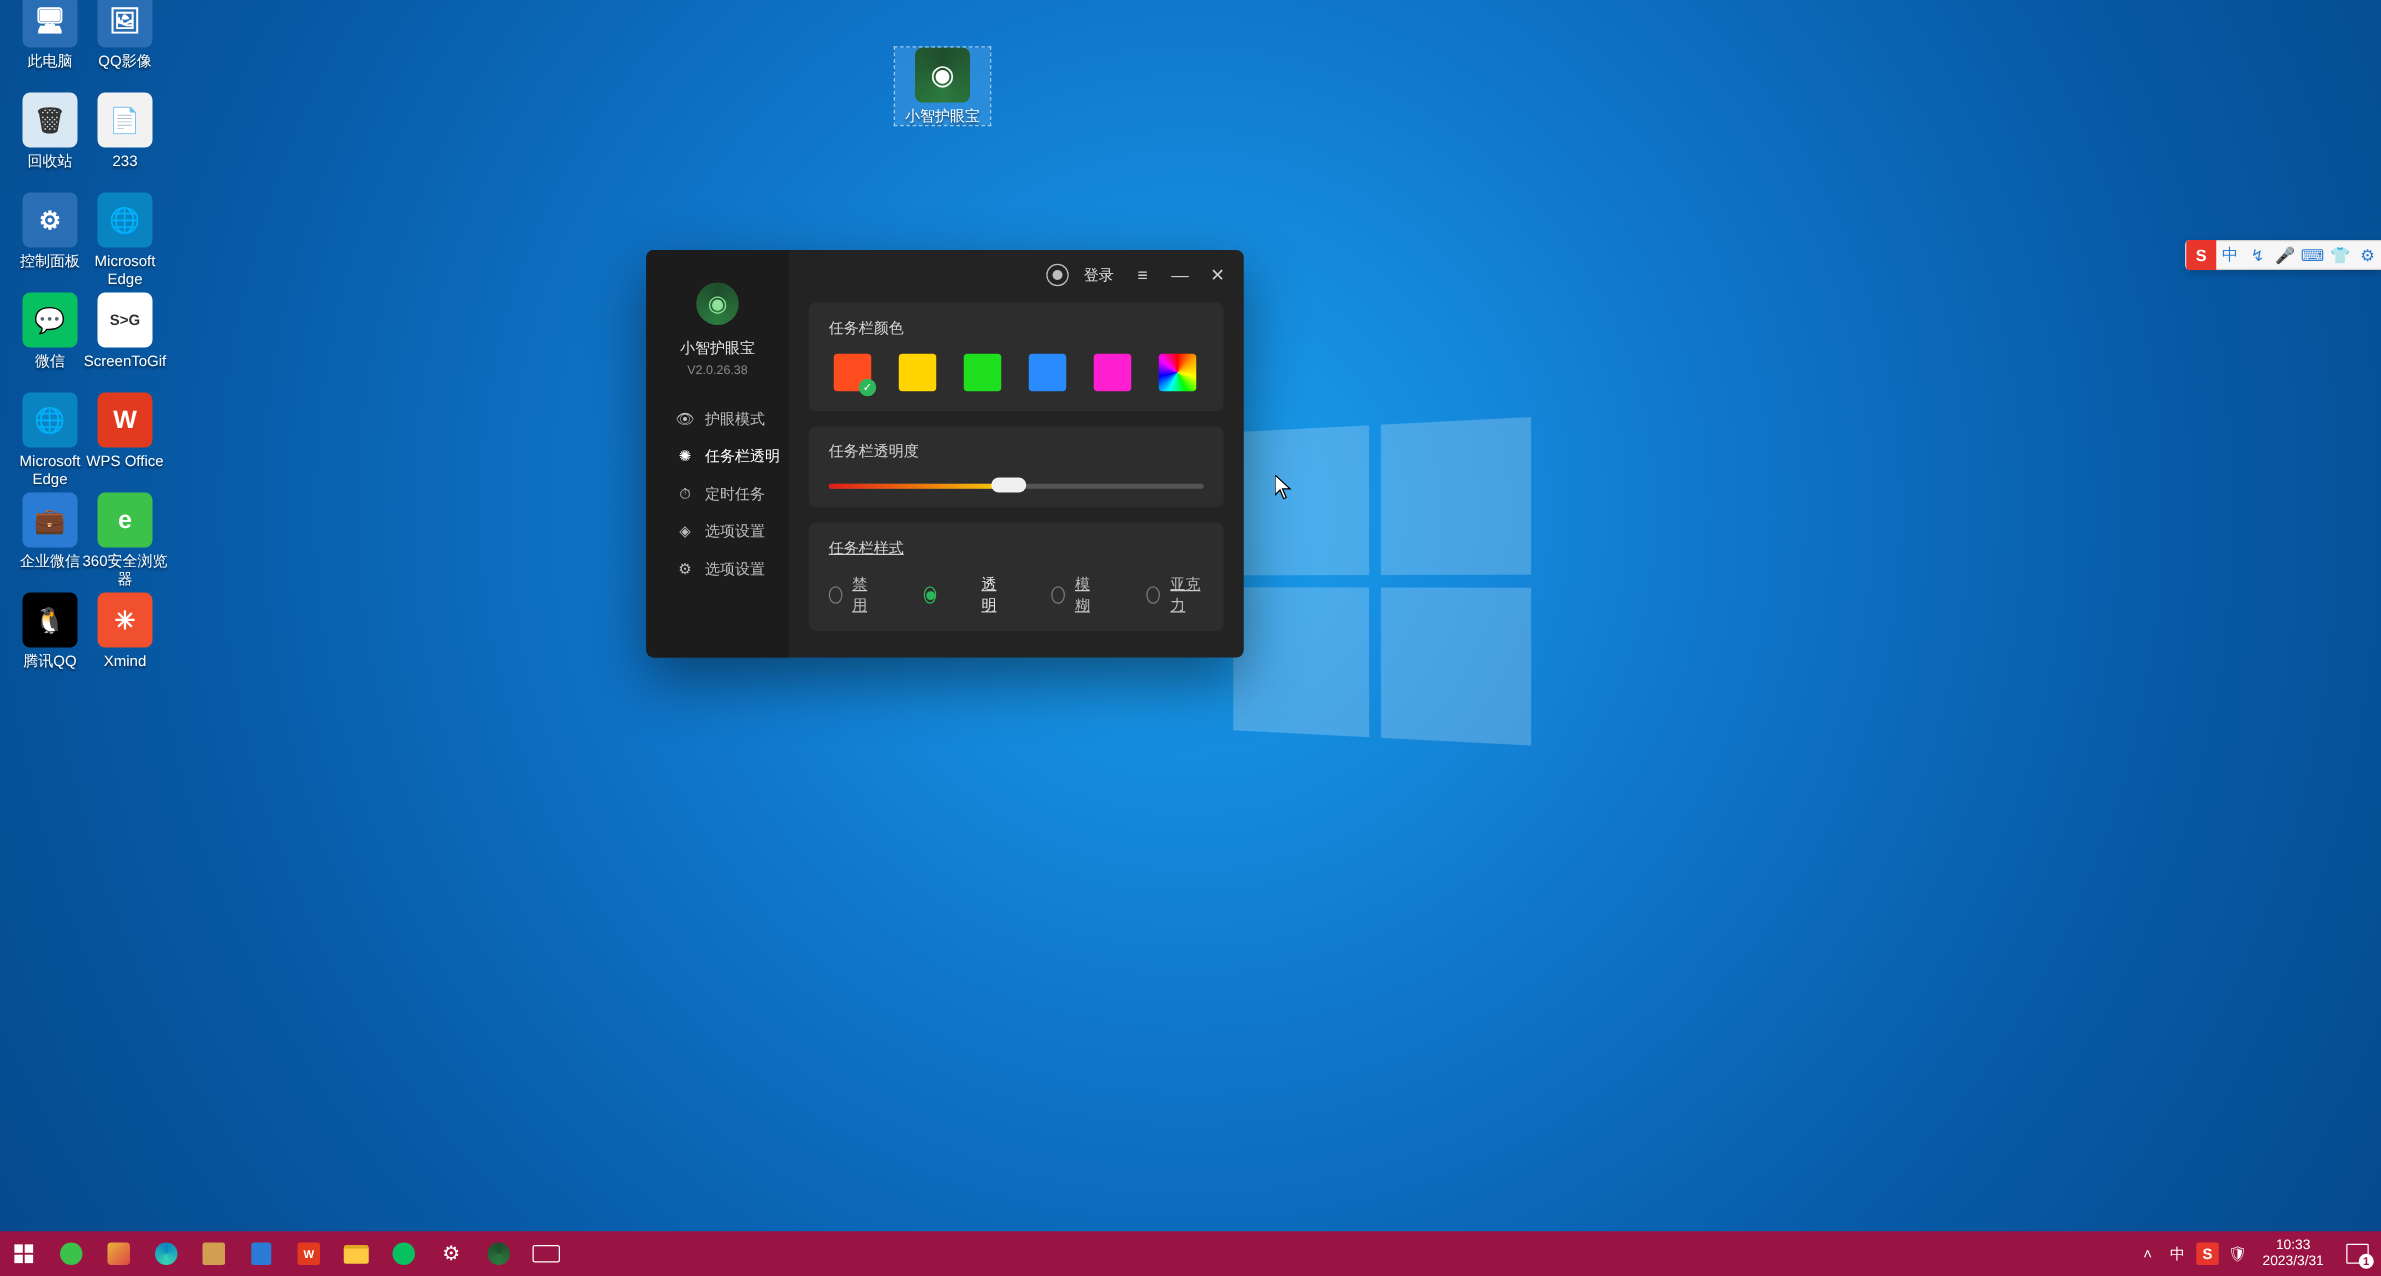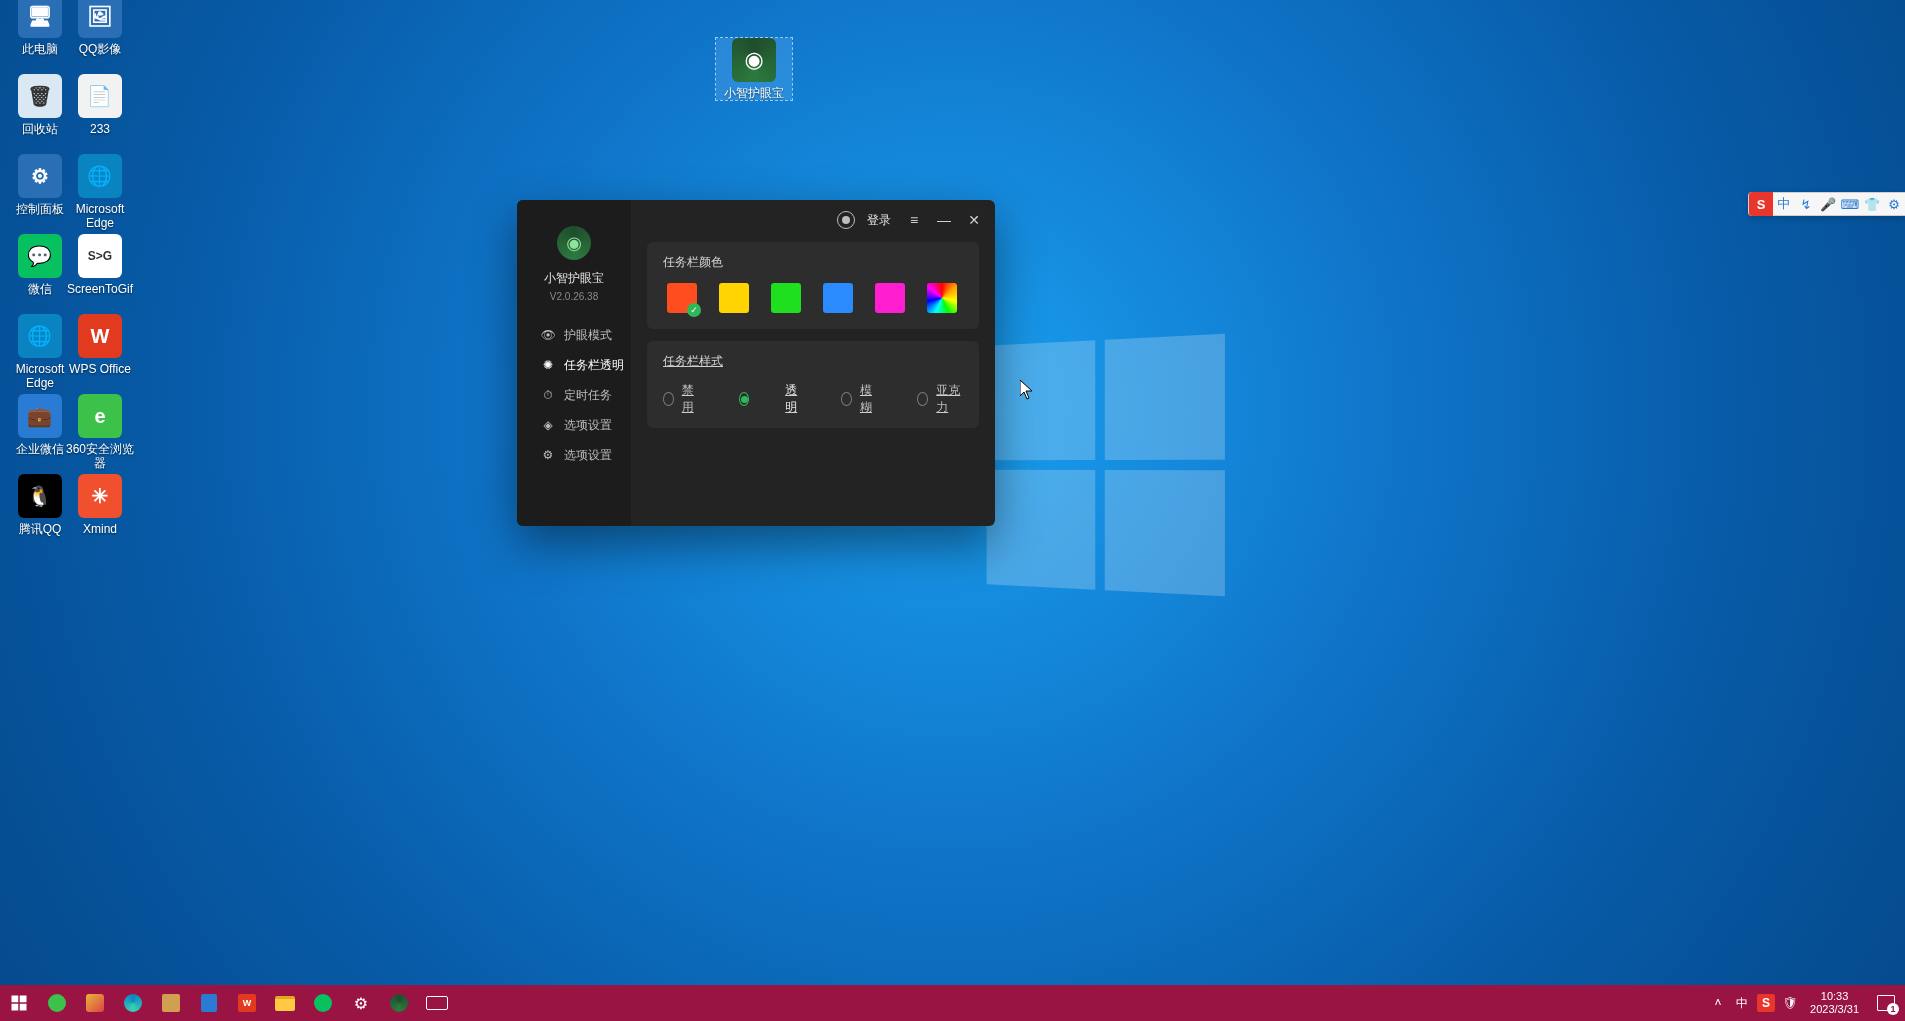--- a/index.html
+++ b/index.html
@@ -250,20 +250,28 @@
         <div class="swatches" id="swatches">
             <div class="swatch sel" style="background: rgb(255, 77, 31);"></div>
             <div class="swatch" style="background: rgb(255, 212, 0);"></div>
             <div class="swatch" style="background: rgb(30, 224, 30);"></div>
             <div class="swatch" style="background: rgb(42, 139, 255);"></div>
             <div class="swatch" style="background: rgb(255, 30, 208);"></div>
             <div class="swatch rainbow"></div>
           </div>
       </div>
 
+      <div class="card">
+        <div class="card-title">任务栏透明度</div>
+        <div class="slider">
+          <div class="slider-track"></div>
+          <div class="slider-fill" id="slider-fill" style="width: 48%;"></div>
+          <div class="slider-thumb" id="slider-thumb" style="left: calc(48% - 14px);"></div>
+        </div>
+      </div>
 
       <div class="card" style="margin-bottom:0;text-decoration:underline;">
         <div class="card-title">任务栏样式</div>
         <div class="radios" id="radios">
             <div class="radio">
               <span class="rdot"></span>
               <span>禁用</span>
             </div>
             <div class="radio checked">
               <span class="rdot"></span>

